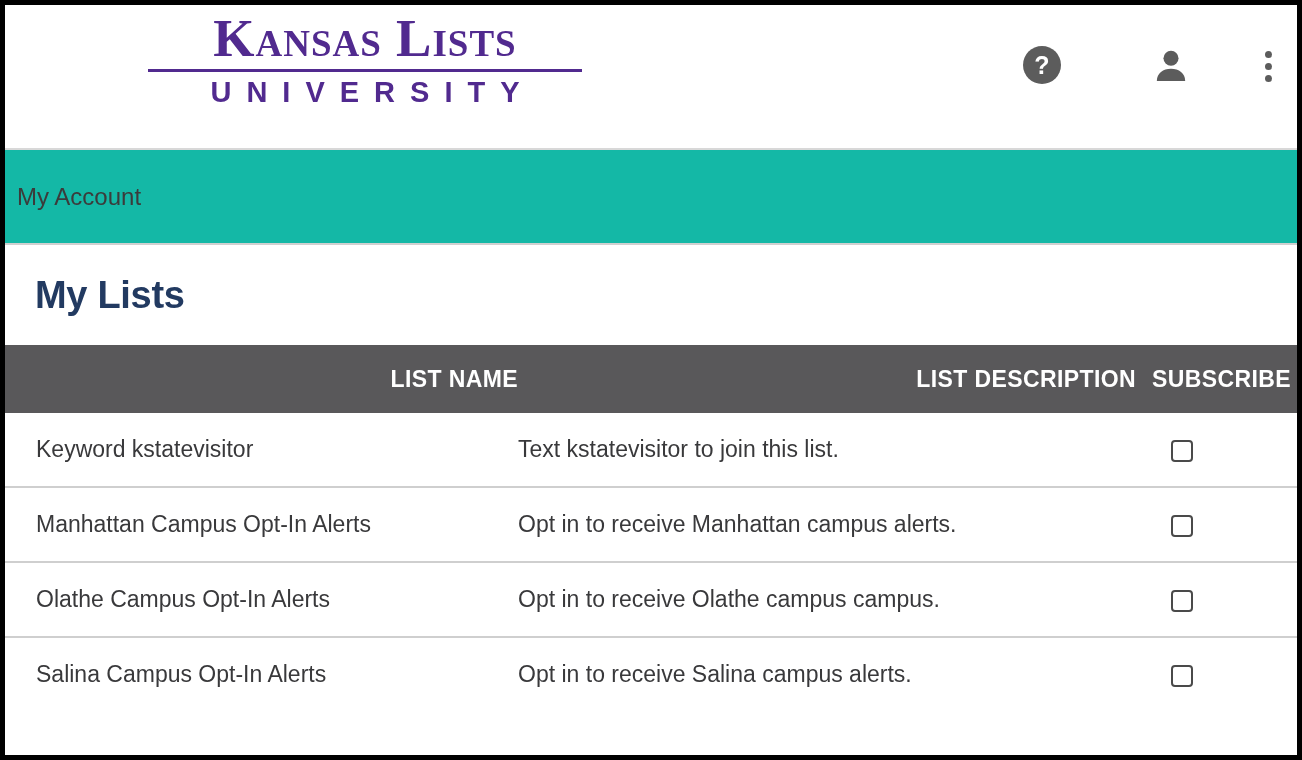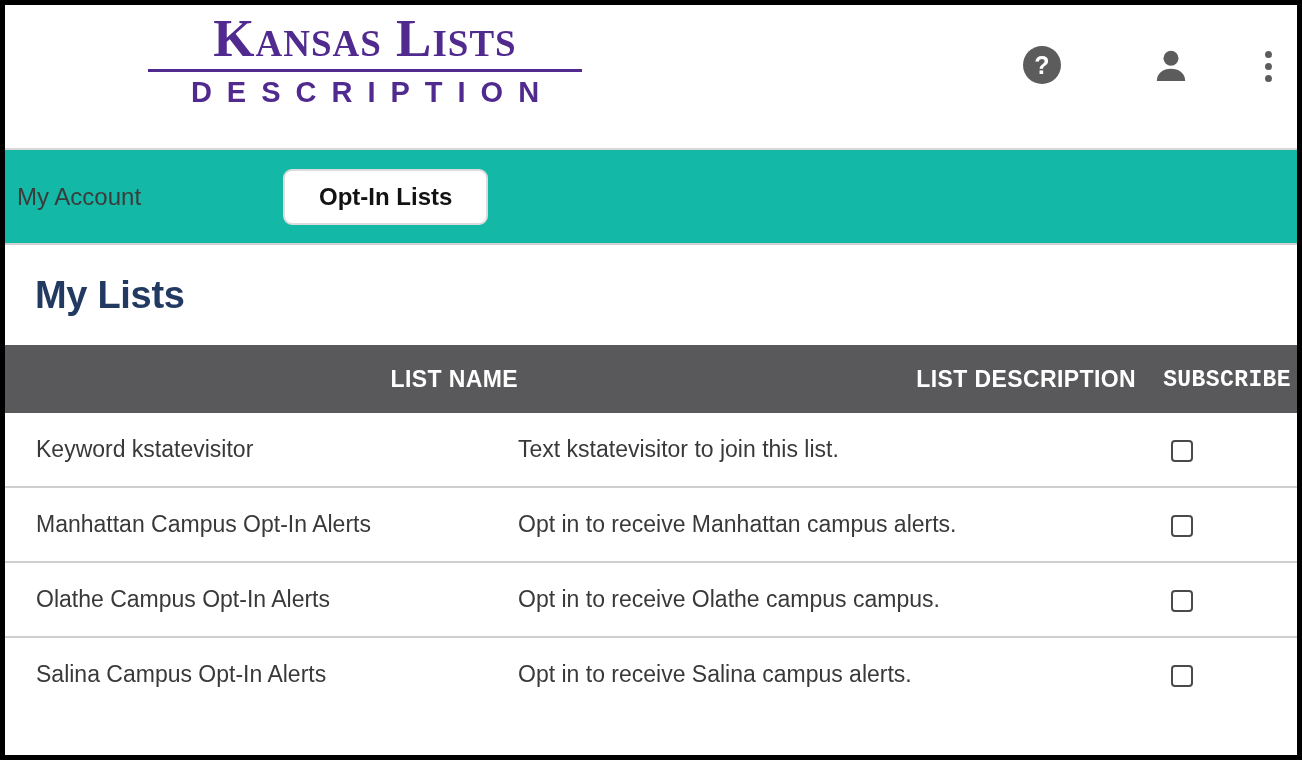--- a/index.html
+++ b/index.html
@@ -171,21 +171,21 @@
     color: #ffffff;
     font-size: 23px;
     font-weight: bold;
     letter-spacing: 0.4px;
     text-align: right;
     padding: 21px 0 20px 0;
     box-sizing: border-box;
   }
   .col-name   { width: 513px; padding-left: 31px !important; }
   .col-desc   { width: 618px; margin-left: 12px; }
-  .col-subcol { width: 165px; text-align: right !important; padding-right: 10px !important; font-family: Liberation Mono, monospace; }
+  .col-subcol { width: 165px; text-align: right !important; padding-right: 10px !important; }
 
   .table tbody tr {
     border-bottom: 2px solid #cfcfcf;
   }
   .table tbody tr:last-child {
     border-bottom: none;
   }
   .table td {
     font-size: 23px;
     color: #39393b;
@@ -211,21 +211,21 @@
 </head>
 <body>
 
 <div id="page">
 
   <div class="brandbar">
 
     <div class="logo">
       <div class="logo-main">Kansas Lists</div>
       <div class="logo-rule"></div>
-      <div class="logo-sub">DESCRIPTION</div>
+      <div class="logo-sub">UNIVERSITY</div>
     </div>
 
     <div class="head-icons">
 
       <div class="icon-btn help-icon">
         <div class="help-circle">?</div>
       </div>
 
       <div class="icon-btn account-icon">
         <svg width="42" height="42" viewBox="0 0 24 24">
@@ -238,21 +238,20 @@
         <span class="menu-dot"></span>
         <span class="menu-dot"></span>
         <span class="menu-dot"></span>
       </div>
 
     </div>
   </div>
 
   <div class="navstrip">
     <div class="nav-account">My Account</div>
-    <div class="nav-pill">Opt-In Lists</div>
   </div>
 
   <div>
     <h1 class="page-title">My Lists</h1>
 
     <table class="table">
       <thead>
         <tr>
           <th class="col-name">LIST NAME</th>
           <th class="col-desc">LIST DESCRIPTION</th>

